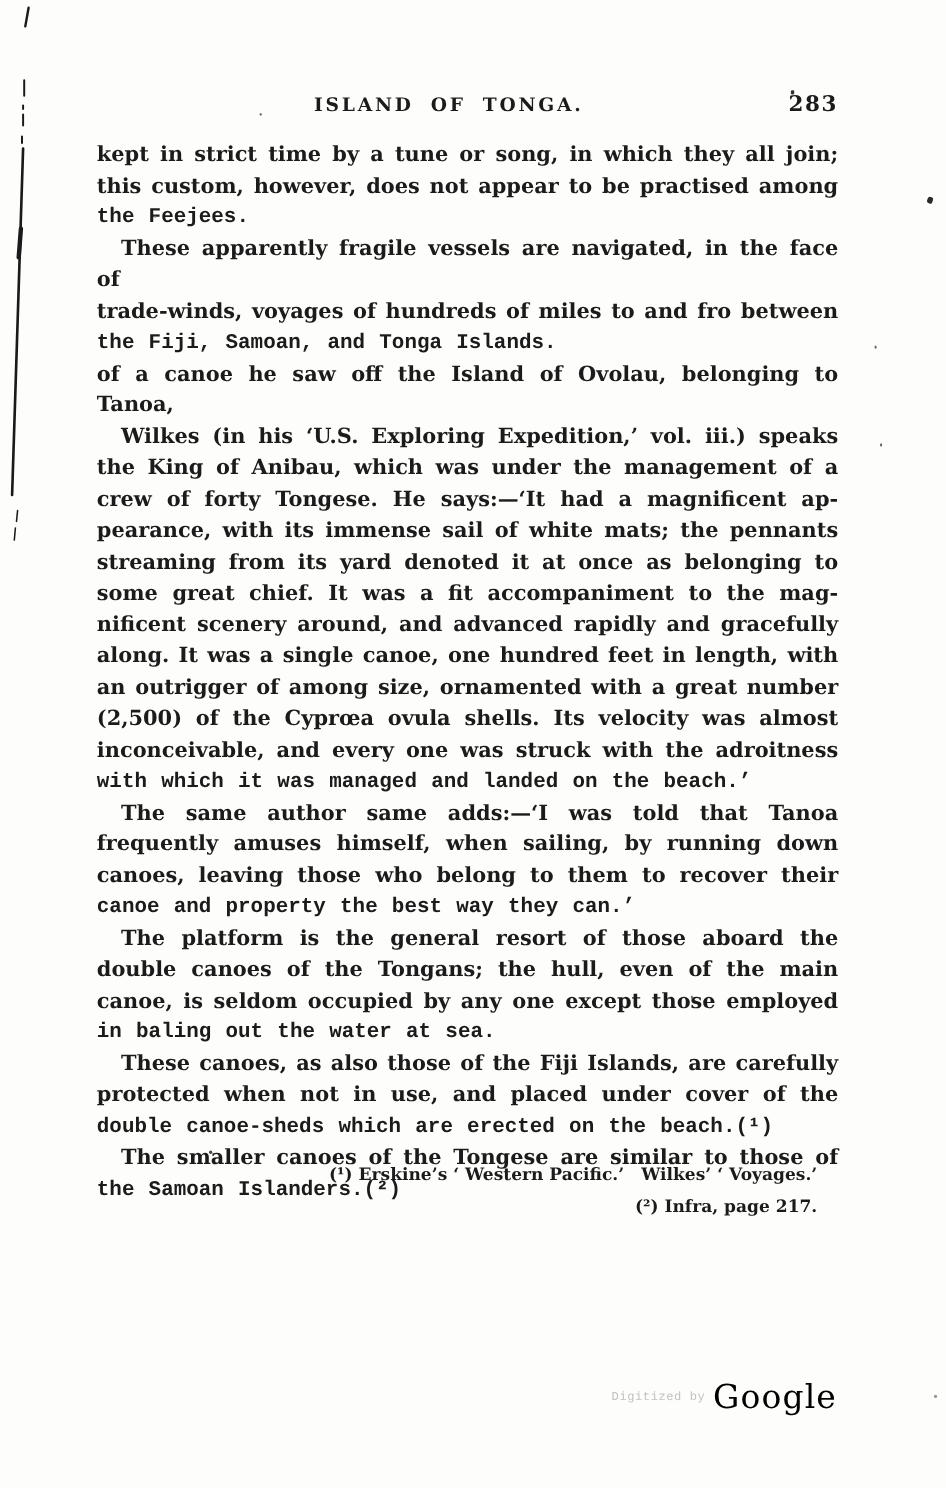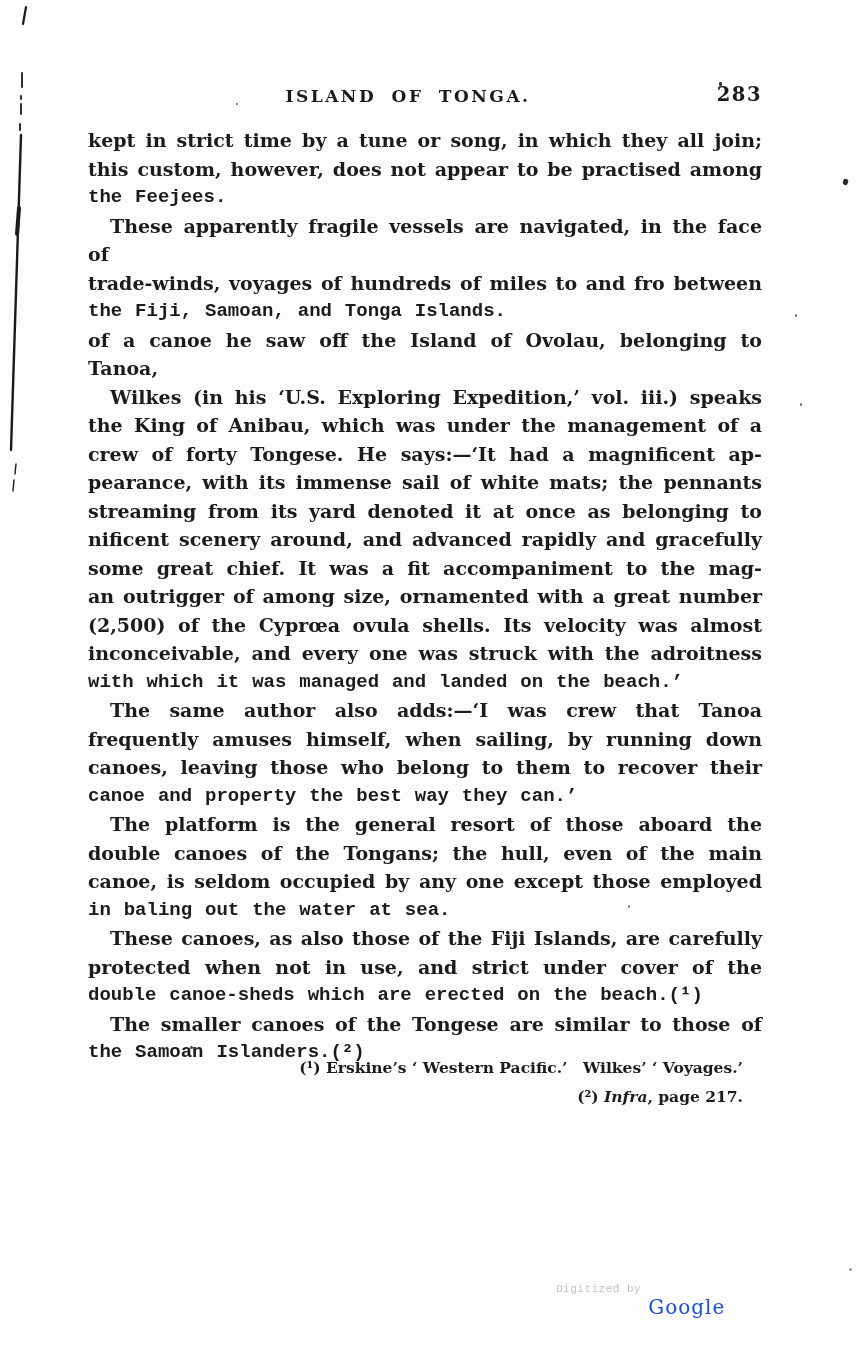--- a/index.html
+++ b/index.html
@@ -36,35 +36,35 @@
   }
   .line { text-align:justify; text-align-last:justify; }
   .line.pl { text-align-last:left;font-family:Liberation Mono, monospace; }
   .line.ind { text-indent:22px; }
 
   
   .footnotes {
     position:absolute; top:1053px; left:183px; width:560px;
     font-size:15.5px; font-weight:bold; line-height:29px;text-align:right;
   }
-  .it { font-style:italic; }
+  .it { }
 
   
   .watermark {
     position:absolute; top:1256px; left:556px;
     display:flex; align-items:center; gap:7px;
     user-select:none;
   }
   .wm-small {
     font-family:Liberation Mono, monospace;
     font-size:11px; color:#c2c2c2; letter-spacing:0.5px;
   }
   .wm-google {
     font-family:"DejaVu Serif", serif;
-    font-size:20px; color:#1d4ed8; letter-spacing:1px; line-height:30px;margin-top:36px;
+    font-size:30px; color:#000000; letter-spacing:1px; line-height:30px;
   }
 
   
   .binding-svg { position:absolute; top:0; left:0; }
   .speck { position:absolute; background:#2a2a2a; border-radius:50%; }
   .speck.s1 { left:843px; top:179px; width:5px; height:6px; border-radius:2px; transform:rotate(20deg); }
   .speck.s2 { left:236px; top:103px; width:2px; height:2px; background:#555; }
   .speck.s3 { left:719px; top:82px;  width:3px; height:4px; background:#333; border-radius:1px; }
   .speck.s4 { left:795px; top:314px; width:2px; height:3px; background:#666; }
   .speck.s5 { left:800px; top:403px; width:2px; height:3px; background:#666; }
@@ -97,36 +97,37 @@
       <div class="line pl">the Feejees.</div>
       <div class="line ind">These apparently fragile vessels are navigated, in the face of</div>
       <div class="line">trade-winds, voyages of hundreds of miles to and fro between</div>
       <div class="line pl">the Fiji, Samoan, and Tonga Islands.</div>
       <div class="line">of a canoe he saw off the Island of Ovolau, belonging to Tanoa,</div>
       <div class="line ind">Wilkes (in his ‘U.S. Exploring Expedition,’ vol. iii.) speaks</div>
       <div class="line">the King of Anibau, which was under the management of a</div>
       <div class="line">crew of forty Tongese. He says:—‘It had a magnificent ap-</div>
       <div class="line">pearance, with its immense sail of white mats; the pennants</div>
       <div class="line">streaming from its yard denoted it at once as belonging to</div>
+      <div class="line">some great chief. It was a fit accompaniment to the mag-</div>
       <div class="line">nificent scenery around, and advanced rapidly and gracefully</div>
-      <div class="line">some great chief. It was a fit accompaniment to the mag-</div>
+      <div class="line">along. It was a single canoe, one hundred feet in length, with</div>
       <div class="line">an outrigger of among size, ornamented with a great number</div>
       <div class="line">(2,500) of the Cyprœa ovula shells. Its velocity was almost</div>
       <div class="line">inconceivable, and every one was struck with the adroitness</div>
       <div class="line pl">with which it was managed and landed on the beach.’</div>
-      <div class="line ind">The same author also adds:—‘I was crew that Tanoa</div>
+      <div class="line ind">The same author same adds:—‘I was told that Tanoa</div>
       <div class="line">frequently amuses himself, when sailing, by running down</div>
       <div class="line">canoes, leaving those who belong to them to recover their</div>
       <div class="line pl">canoe and property the best way they can.’</div>
       <div class="line ind">The platform is the general resort of those aboard the</div>
       <div class="line">double canoes of the Tongans; the hull, even of the main</div>
       <div class="line">canoe, is seldom occupied by any one except those employed</div>
       <div class="line pl">in baling out the water at sea.</div>
       <div class="line ind">These canoes, as also those of the Fiji Islands, are carefully</div>
-      <div class="line">protected when not in use, and strict under cover of the</div>
+      <div class="line">protected when not in use, and placed under cover of the</div>
       <div class="line pl">double canoe-sheds which are erected on the beach.(¹)</div>
       <div class="line ind">The smaller canoes of the Tongese are similar to those of</div>
       <div class="line pl">the Samoan Islanders.(²)</div>
     </div>
 
   <div class="footnotes">
     <div class="fn-line">(¹) Erskine’s ‘ Western Pacific.’ Wilkes’ ‘ Voyages.’</div>
     <div class="fn-line"><span>(²) </span><span class="it">Infra</span><span>, page 217.</span></div>
   </div>
 

